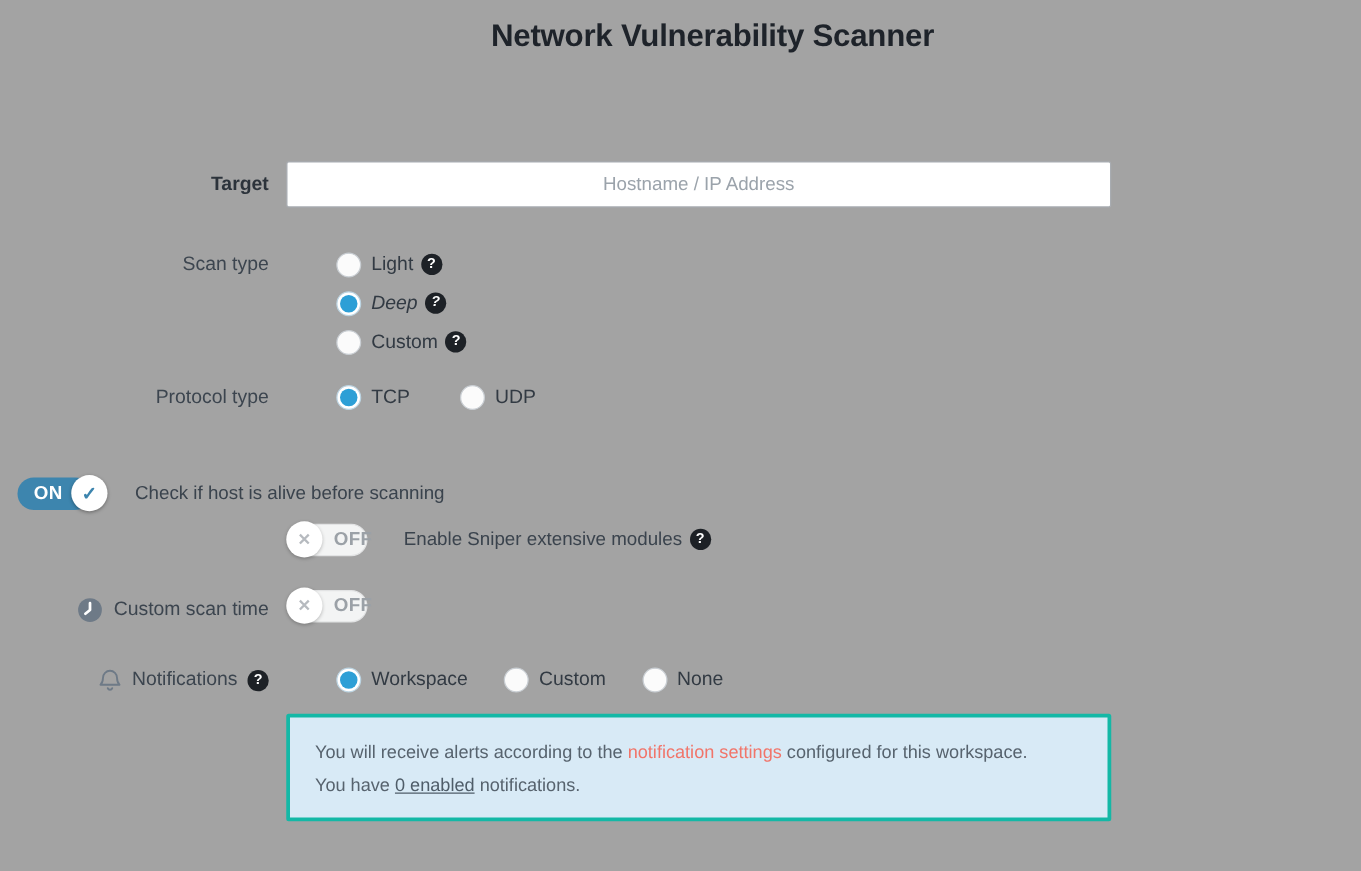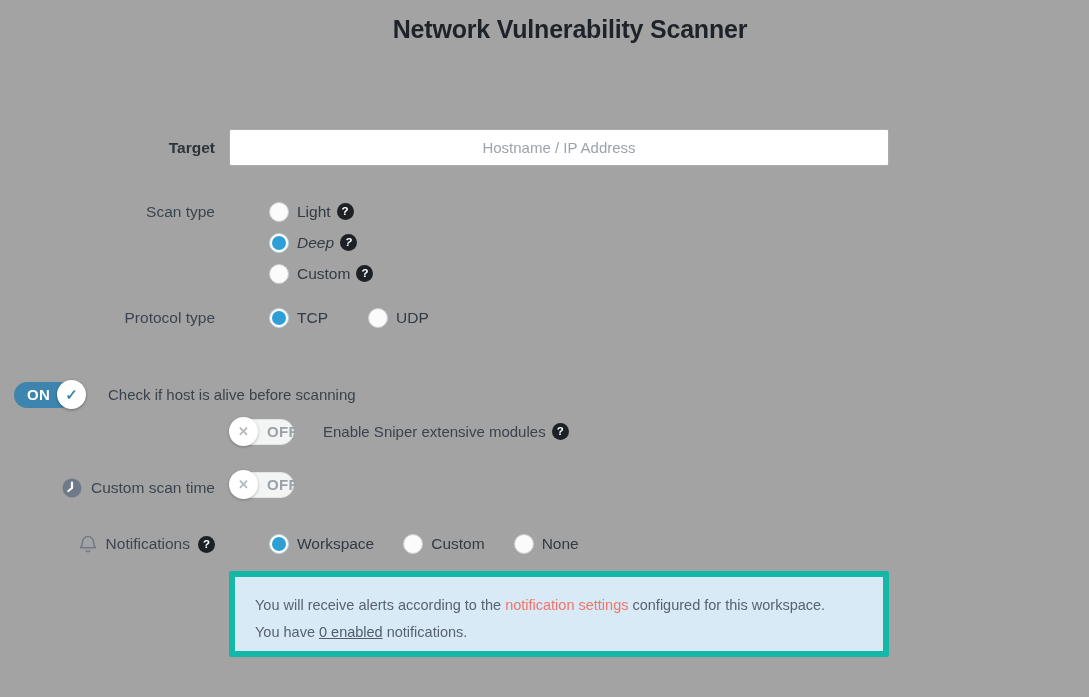--- a/index.html
+++ b/index.html
@@ -156,21 +156,21 @@
     white-space: nowrap;
   }
   .icon-svg { display: block; flex: 0 0 auto; }
   .info-box {
     position: absolute;
     left: 229px;
     top: 571px;
     width: 660px;
     height: 86px;
     background: #d8eaf6;
-    border: 6px solid #14b8a6;
+    border: 3px solid #14b8a6;
     border-radius: 2px;
     padding: 15px 20px;
     font-size: 14.5px;
     line-height: 27px;
     color: #57636e;
   }
   .info-box .link-accent { color: #f1756a; cursor: pointer; }
   .info-box .link-under { color: #4f5d69; text-decoration: underline; cursor: pointer; }
   .gap-proto { }
   .gap-notif { margin-left: 29px; }

